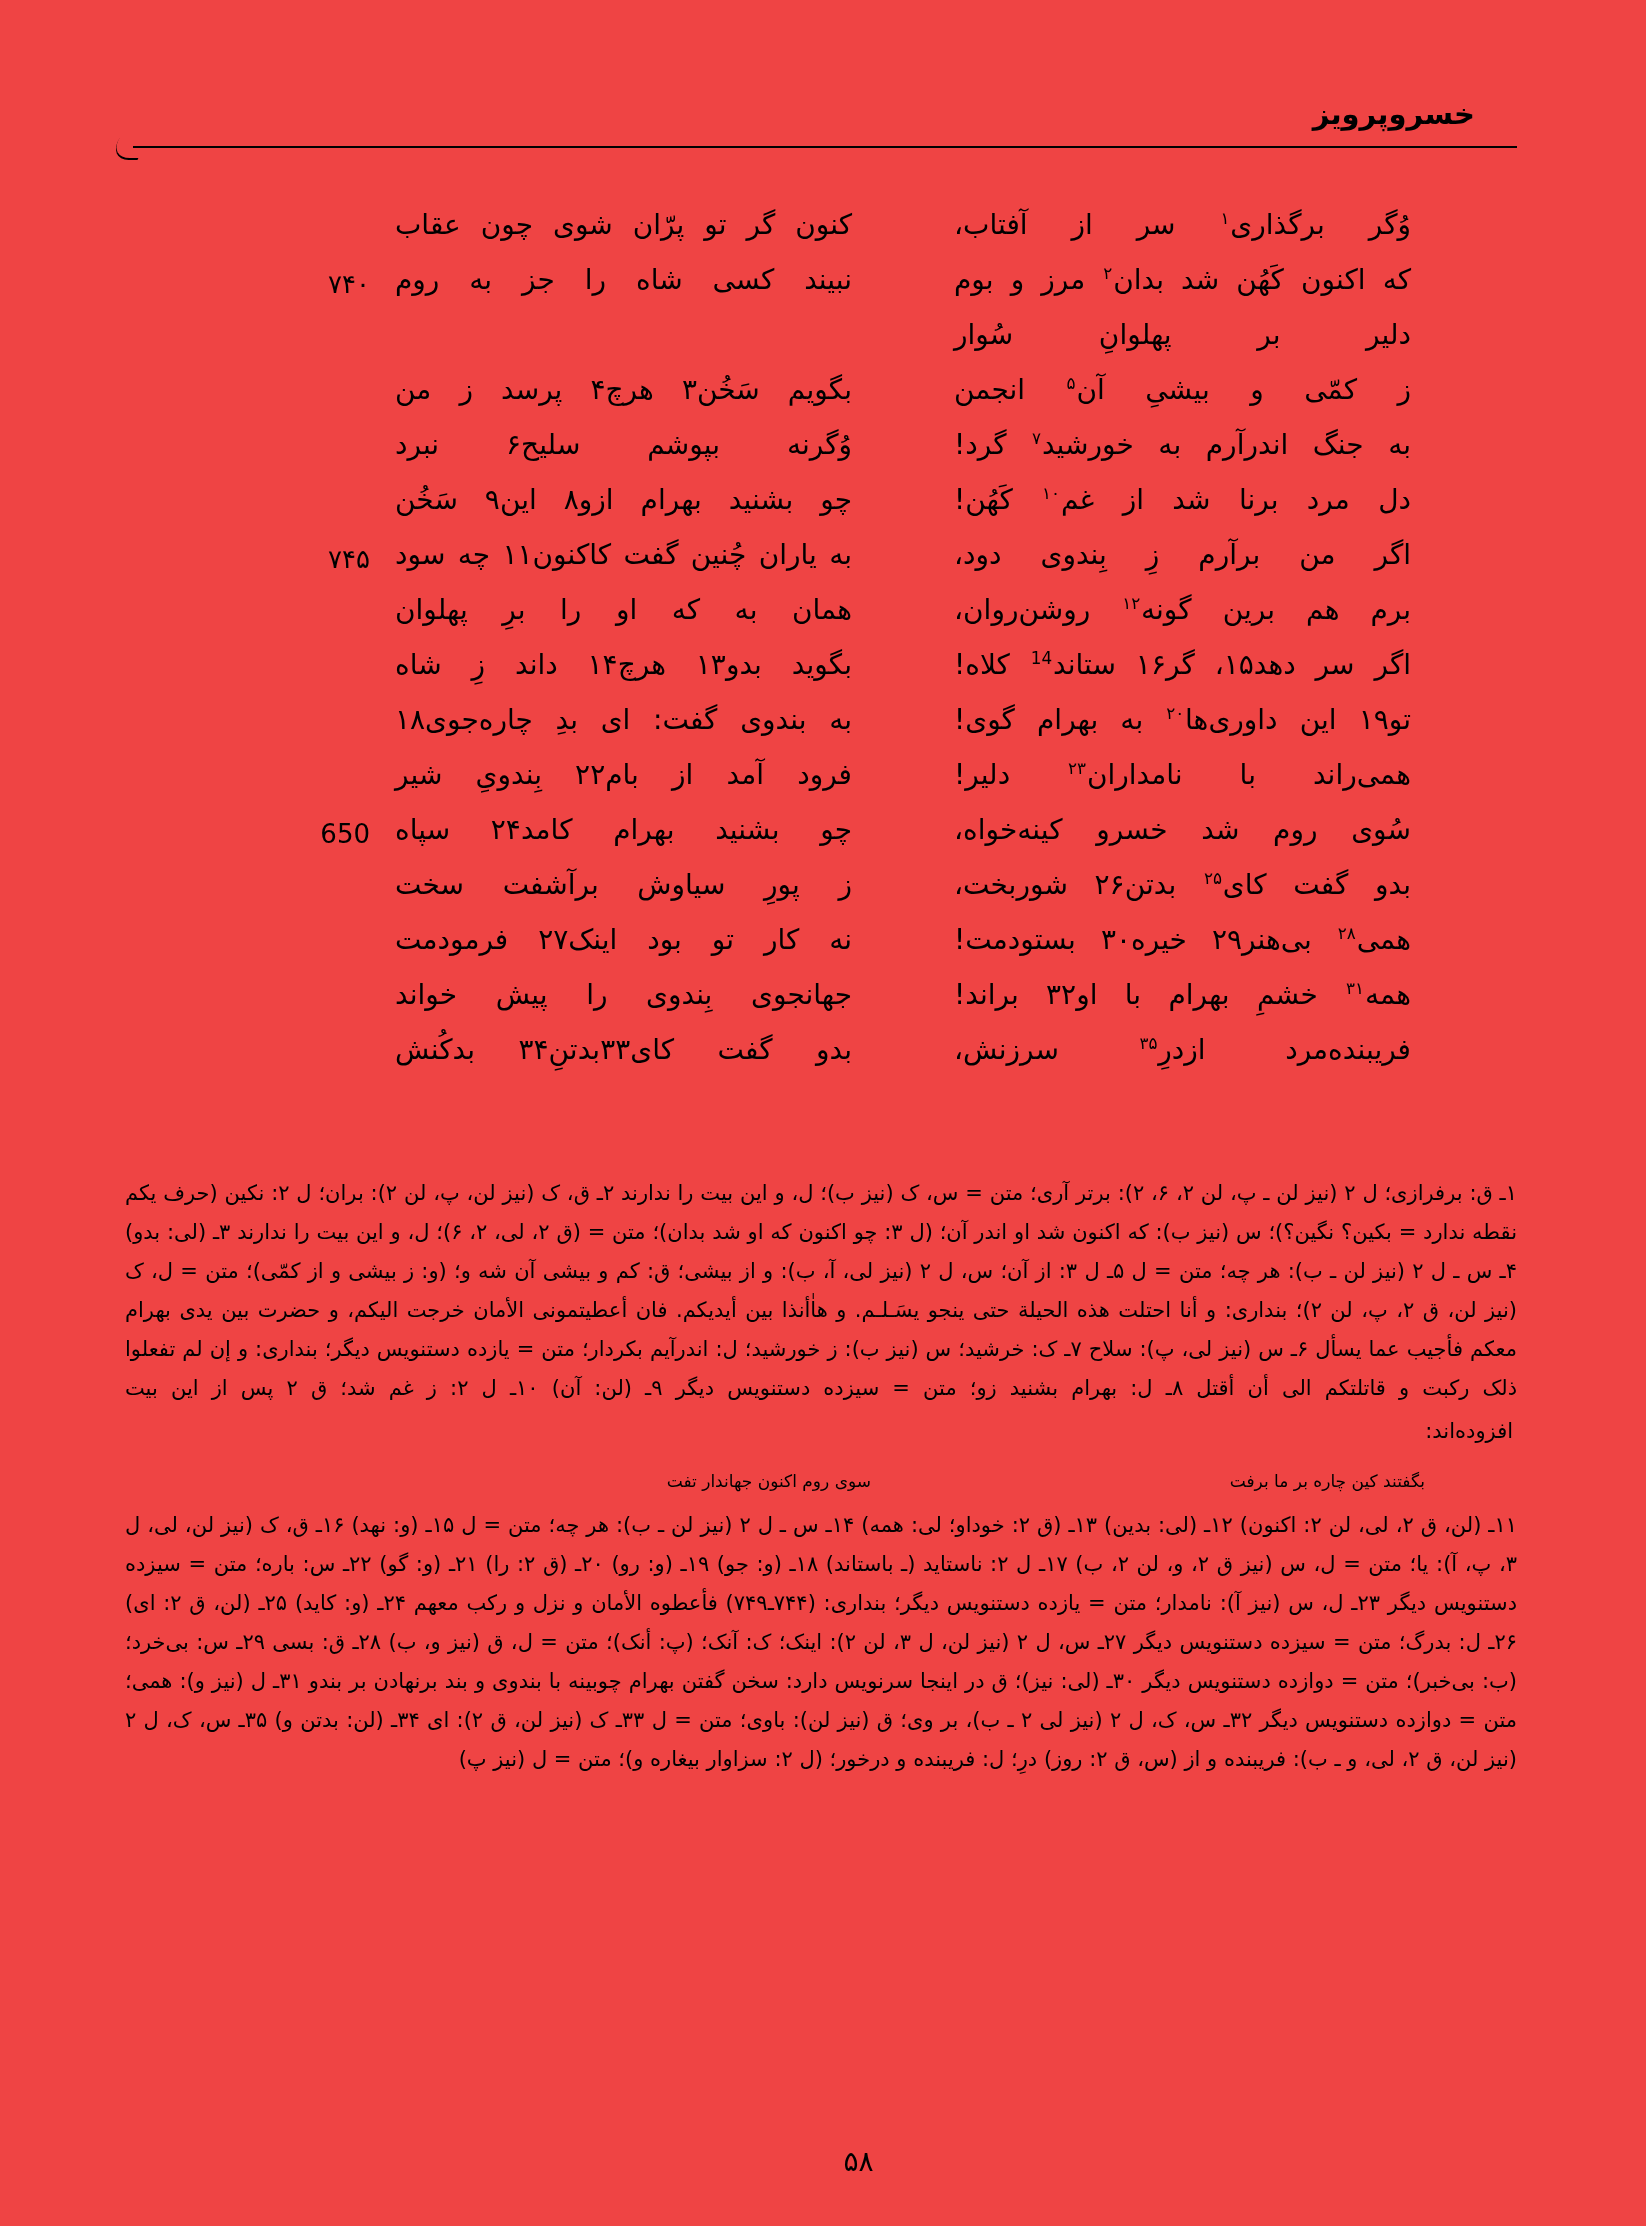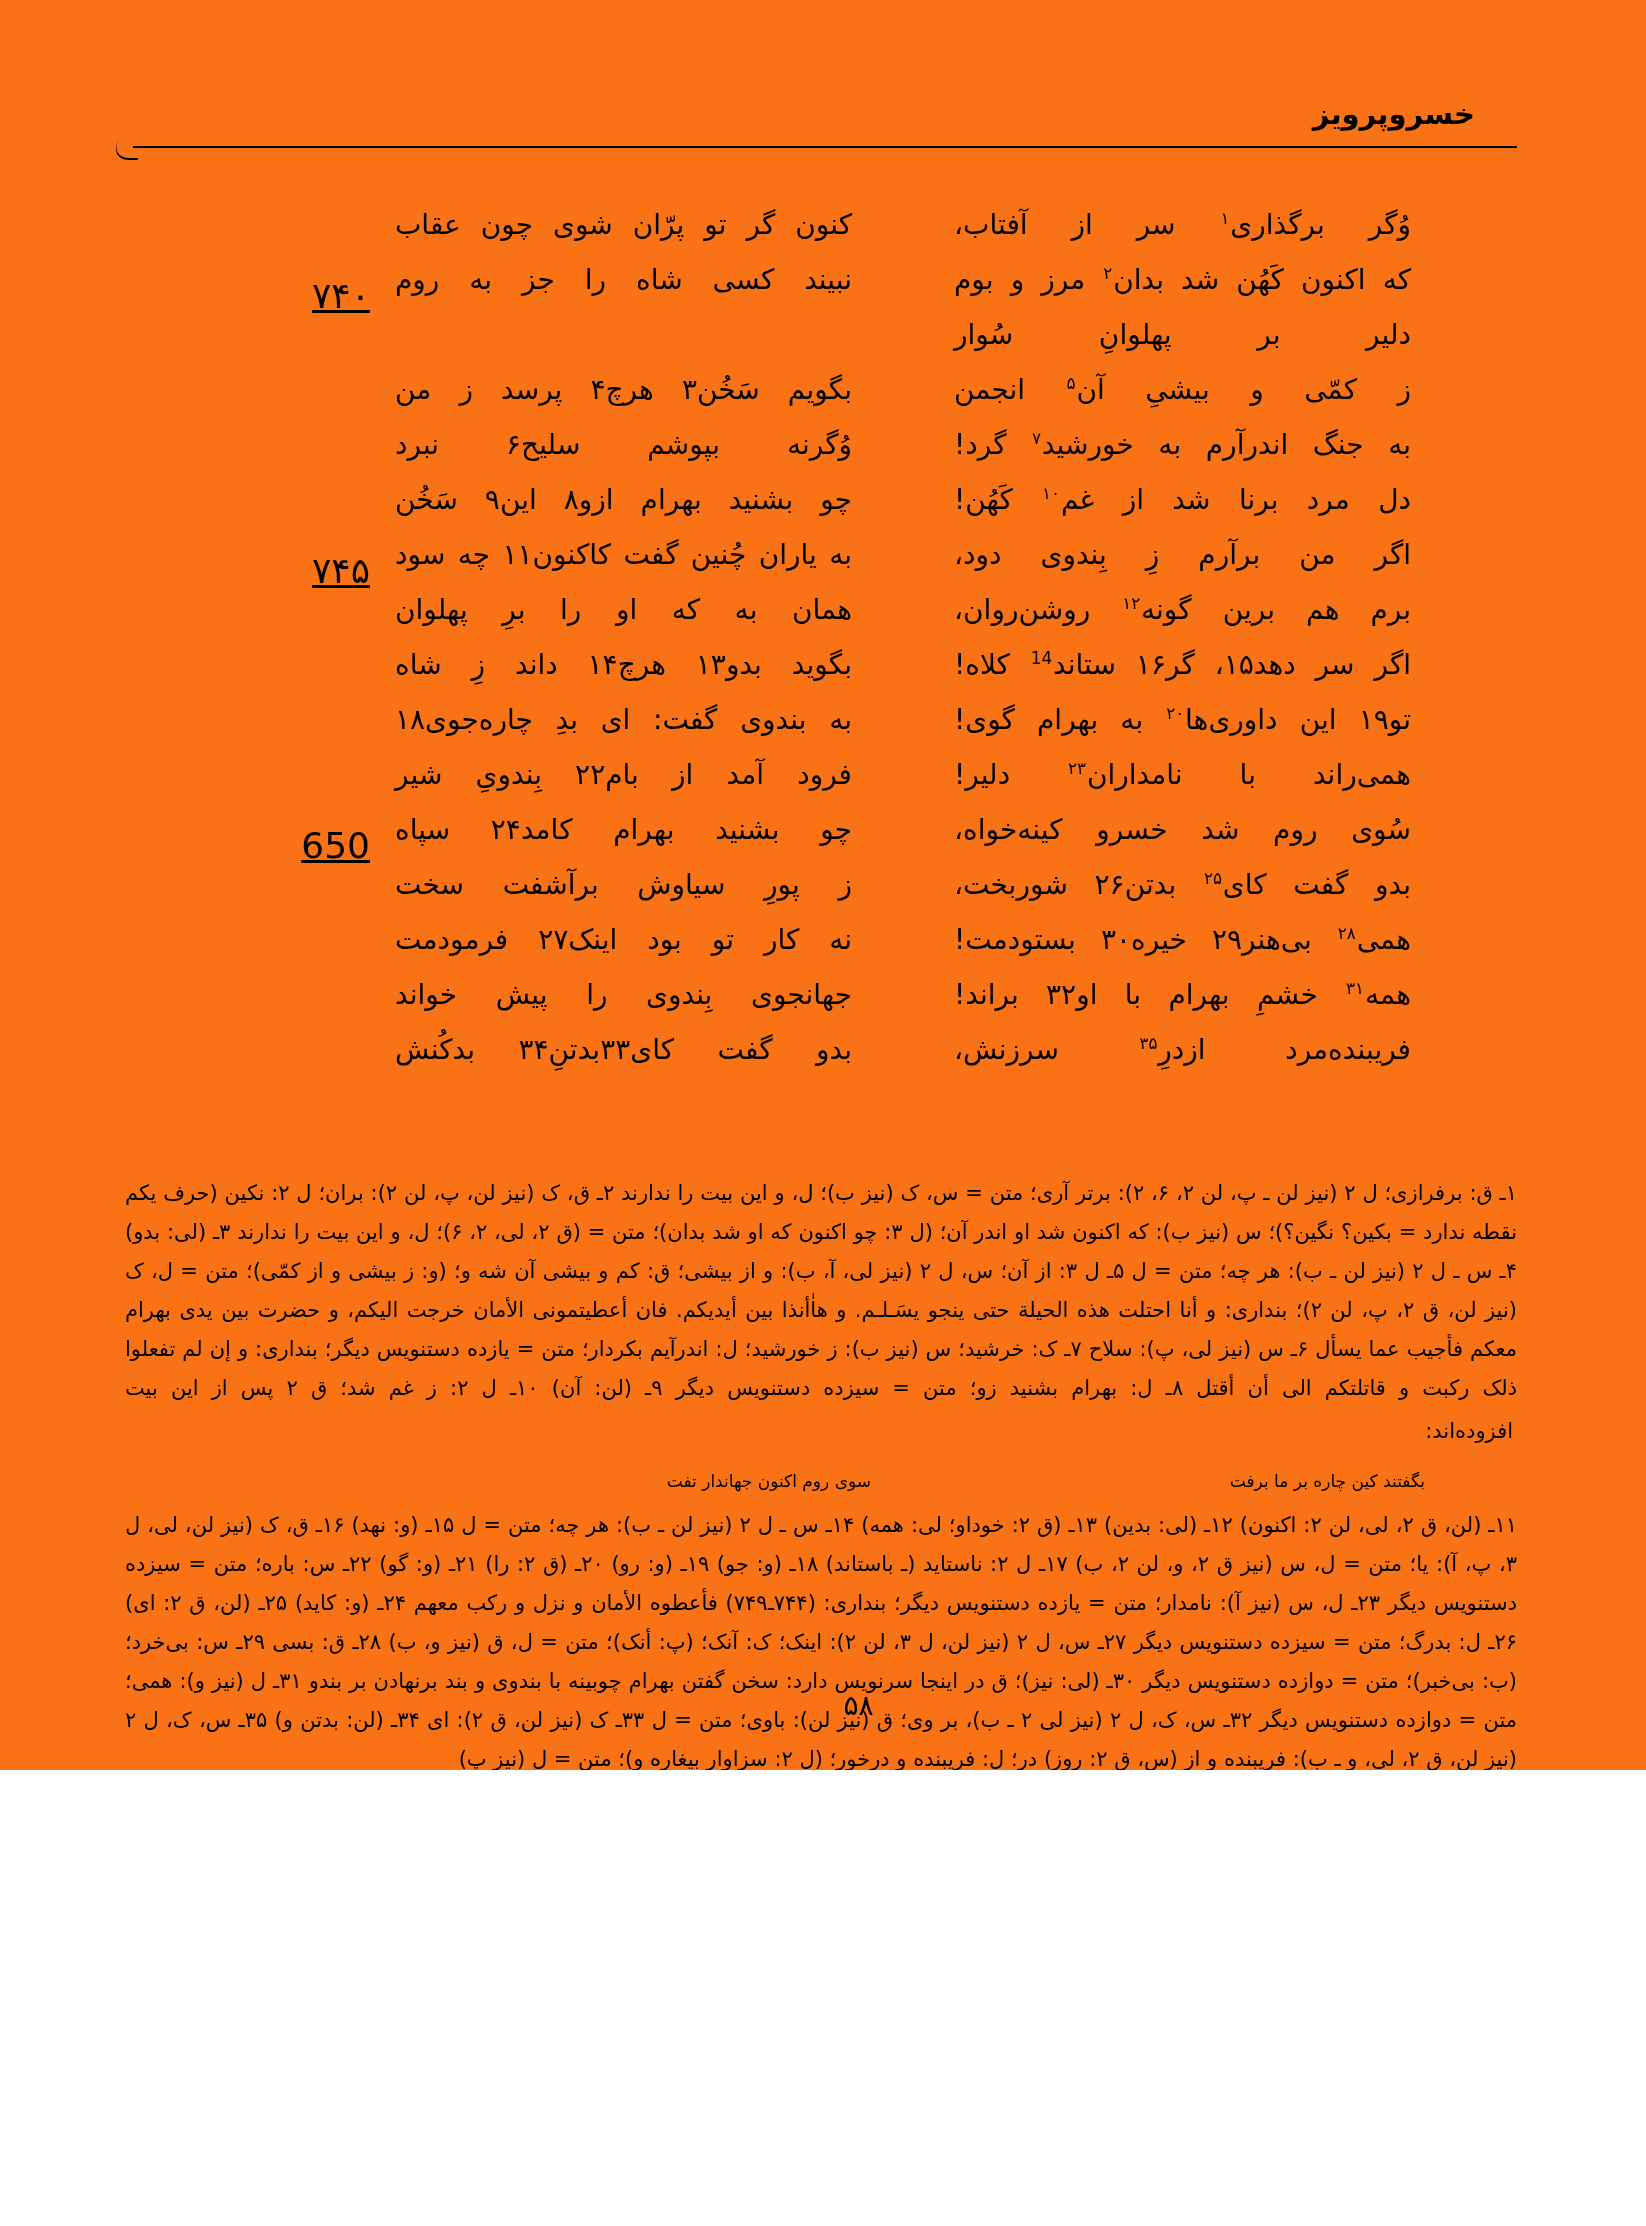--- a/index.html
+++ b/index.html
@@ -8,22 +8,22 @@
     padding: 0;
     background: #ffffff;
   }
   body {
     font-family: "DejaVu Sans", "Liberation Sans", sans-serif;
     color: #000000;
   }
   .page {
     position: relative;
     width: 1647px;
-    height: 1770px;
-    background: #f97316;
+    height: 2226px;
+    background: #ef4444;
     overflow: hidden;
     box-sizing: border-box;
   }
 
   
   .runhead {
     position: absolute;
     top: 100px;
     left: 0;
     width: 1647px;
@@ -84,27 +84,26 @@
   .hemistich.right {
     right: 794px;
     width: 457px;
   }
   .hemistich.left {
     right: 235px;
     width: 457px;
   }
   .vnum {
     position: absolute;
-    top: 16px;
+    top: 4px;
     right: 1276px;
-    font-size: 36px;
+    font-size: 26px;
     line-height: 54px;
     white-space: nowrap;
     direction: rtl;
-    text-decoration: underline;
   }
   sup.fn {
     font-size: 0.60em;
     vertical-align: super;
     line-height: 0;
     margin: 0 0.9px;
   }
 
   
   .notes {

